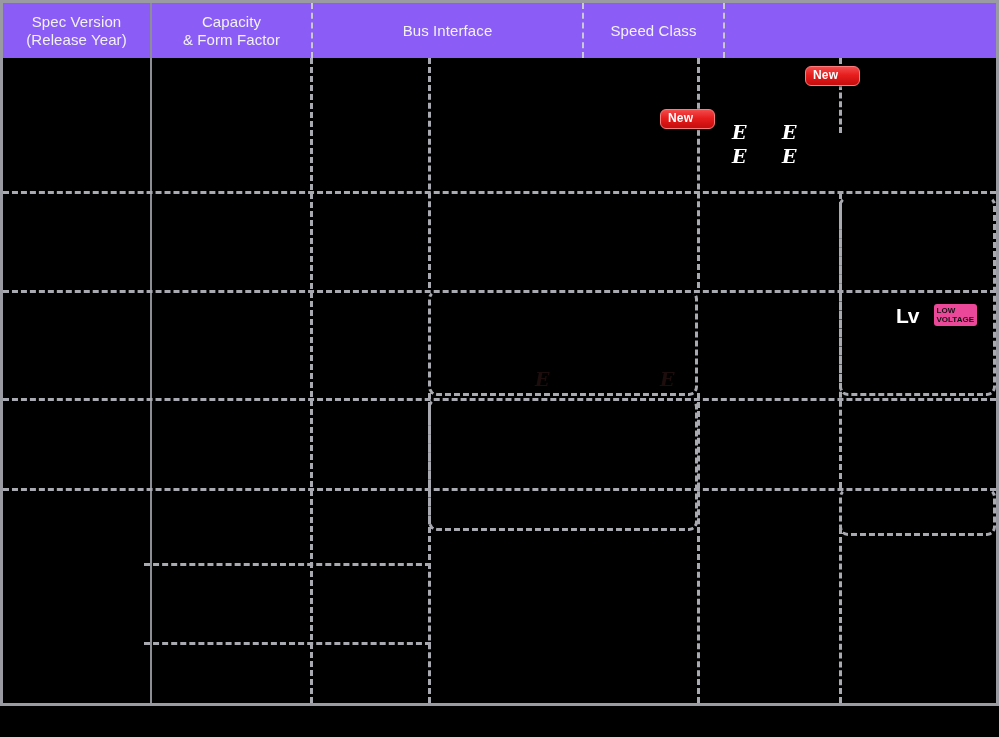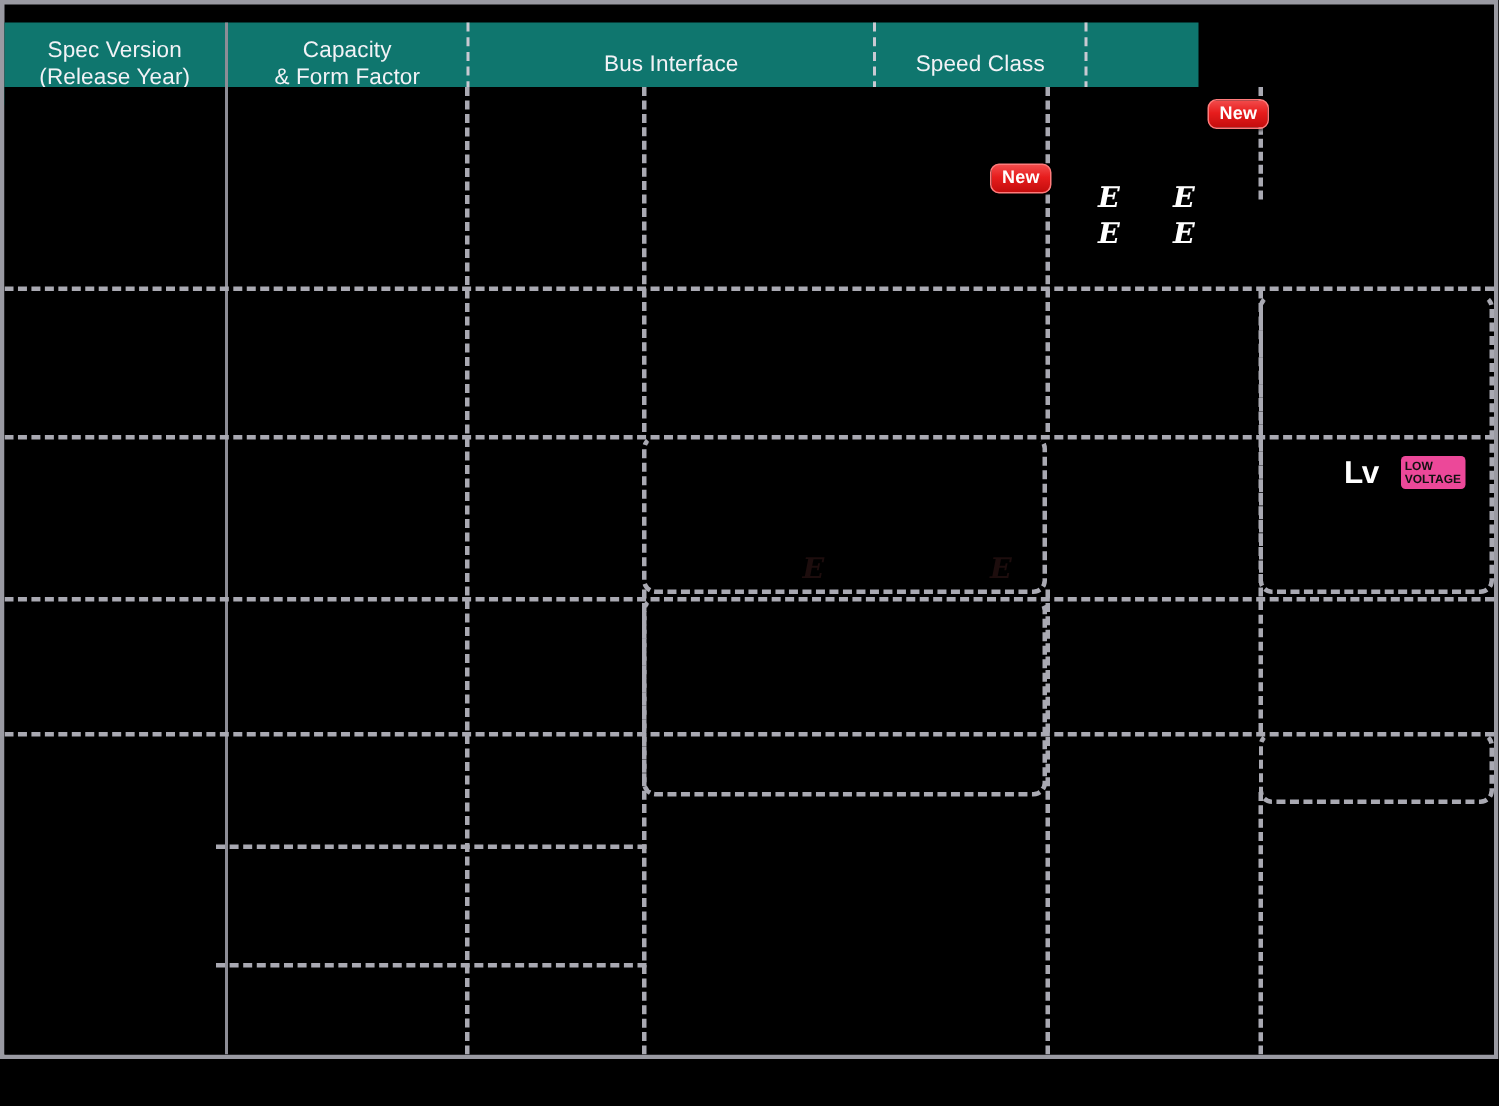--- a/index.html
+++ b/index.html
@@ -28,24 +28,24 @@
     height: 706px;
     box-sizing: border-box;
     border: 3px solid #9a9aa2;
     background: #000000;
   }
 
   
   .header-row {
     position: absolute;
     left: 0;
-    top: 12px;
-    width: 796px;
+    top: 0;
+    width: 993px;
     height: 55px;
-    background: #0f766e;
+    background: #8b5cf6;
     box-sizing: border-box;
     display: flex;
   }
 
   .header-cell {
     position: relative;
     height: 55px;
     display: flex;
     align-items: center;
     justify-content: center;
@@ -116,21 +116,21 @@
   .badge-new {
     position: absolute;
     display: inline-flex;
     align-items: center;
     justify-content: center;
     background: linear-gradient(180deg, #f24b4b 0%, #e71d1d 45%, #c40d0d 100%);
     color: #ffffff;
     font-size: 12px;
     font-weight: bold;
     border-radius: 6px;
-    padding: 2px 7px 3px 7px;
+    padding: 2px 21px 3px 7px;
     border: 1px solid #ff7b7b;
     box-shadow: 0 1px 2px rgba(0,0,0,0.6);
     letter-spacing: 0.2px;
     line-height: 13px;
   }
 
   
   .glyph-e {
     position: absolute;
     color: #ffffff;

